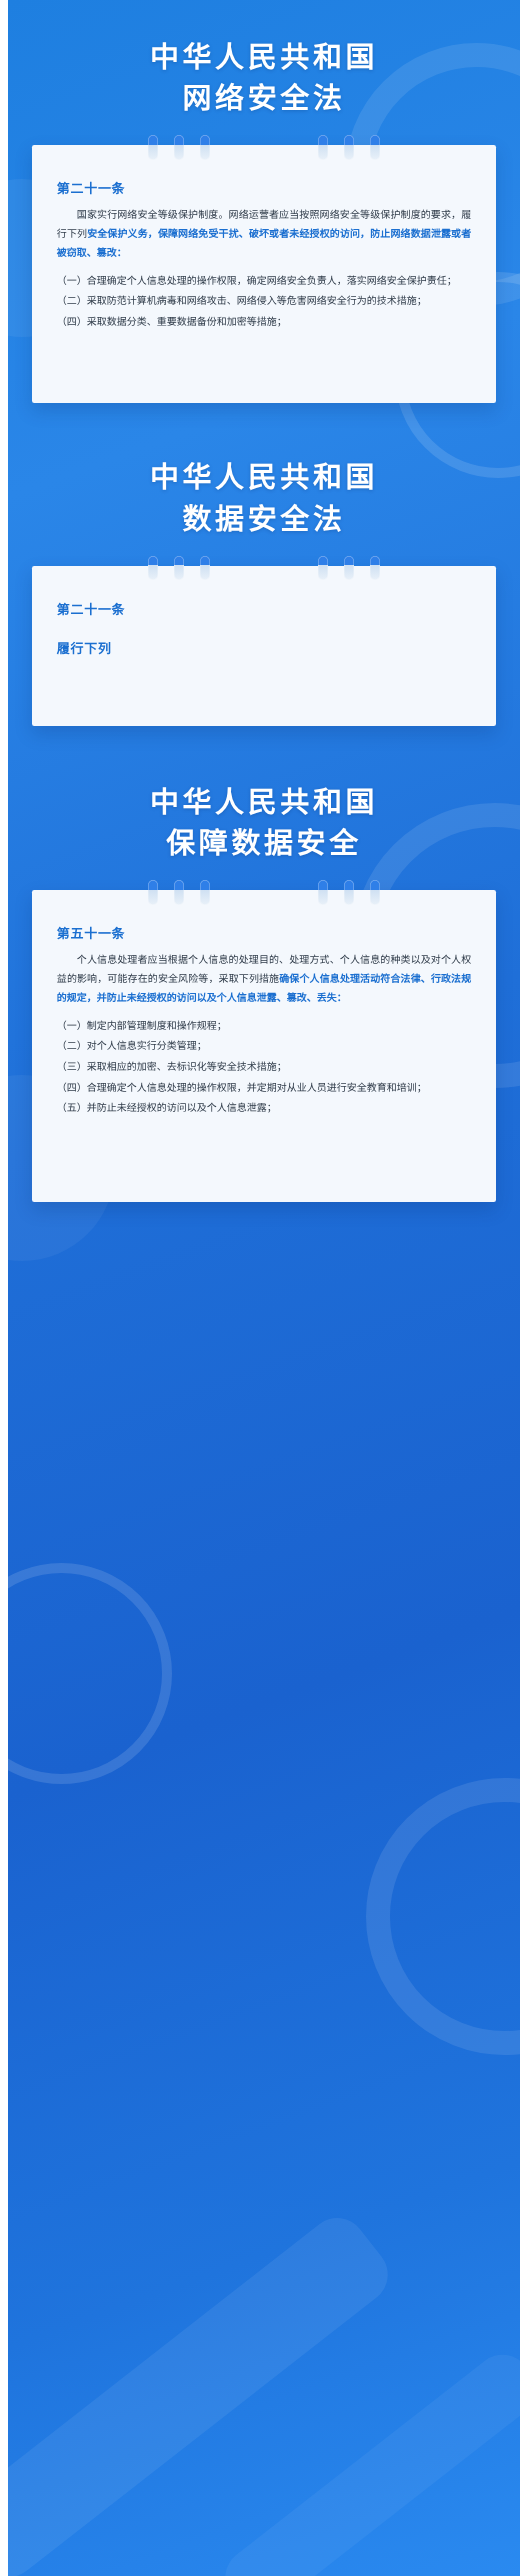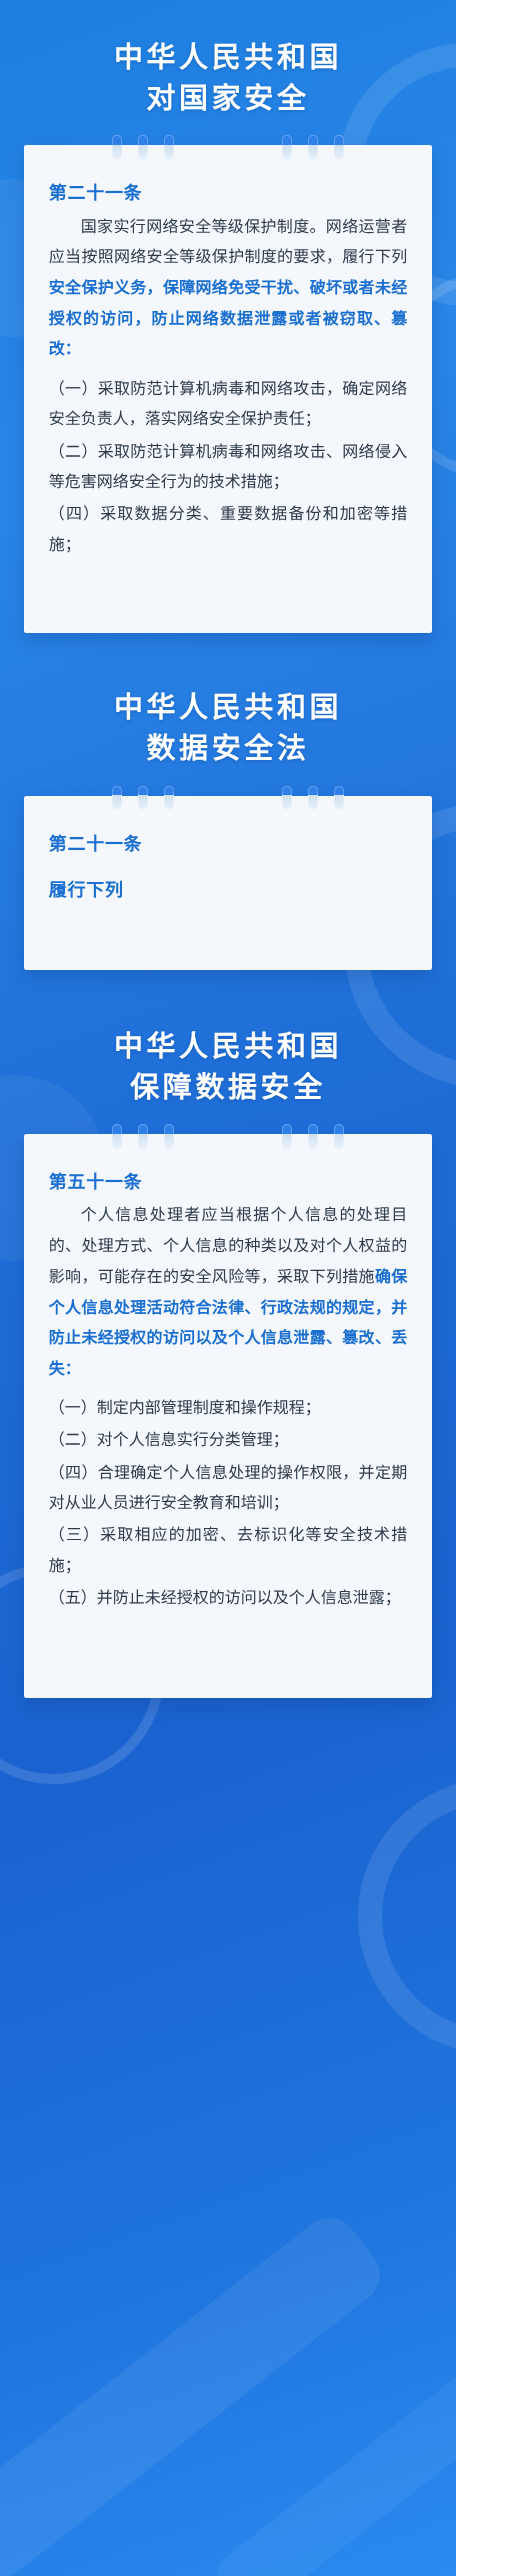--- a/index.html
+++ b/index.html
@@ -5,24 +5,25 @@
   html, body {
     margin: 0;
     padding: 0;
     background: #ffffff;
   }
   body {
     font-family: "Liberation Sans", "DejaVu Sans", sans-serif;
   }
   .poster {
     position: relative;
-    width: 456px;
+    width: 512px;
     height: 2576px;
     overflow: hidden;
     background: linear-gradient(160deg, #1e7fe0 0%, #2a86e8 18%, #1f6fd8 42%, #1a62cf 65%, #1f74dd 85%, #2a8af0 100%);
+    margin-left: 8px;
   }
   
   .blob {
     position: absolute;
     border-radius: 50%;
     pointer-events: none;
   }
   .ring {
     position: absolute;
     border-radius: 50%;
@@ -89,31 +90,31 @@
   .ringlet {
     width: 10px;
     height: 24.4px;
     border-radius: 5px;
     background: linear-gradient(180deg, #2f7fe8 0%, #2f7fe8 38%, #cfe0f2 39%, #e9f1f9 100%);
     box-shadow: inset 0 0 0 0.7px rgba(255,255,255,0.35);
   }
 
   .art-title {
     color: #1b6fd0;
-    font-size: 18px;
+    font-size: 13px;
     font-weight: bold;
     margin: 0 0 7.2px 0;
     letter-spacing: 0.7px;
   }
   .art-title + .para {
     margin-top: 0;
   }
   .para {
     color: #2f3b49;
-    font-size: 16px;
+    font-size: 10px;
     line-height: 1.92;
     margin: 0 0 1.4px 0;
     text-align: justify;
   }
   .para.indent {
     text-indent: 2em;
   }
   .hl {
     color: #1b6fd0;
     font-weight: bold;
@@ -139,21 +140,21 @@
   <div class="ring" style="width:237px;height:237px;left:344px;top:803px;"></div>
   <div class="blob" style="width:186px;height:186px;left:-79px;top:1075px;background:rgba(255,255,255,0.05);"></div>
   <div class="ring thin" style="width:201px;height:201px;left:-57px;top:1563px;"></div>
   <div class="ring" style="width:229px;height:229px;left:358px;top:1778px;"></div>
   <div class="diag" style="width:502px;height:93px;left:-86px;top:2351px;"></div>
   <div class="diag" style="width:373px;height:65px;left:186px;top:2451px;background:rgba(255,255,255,0.05);"></div>
 
   <div class="section" style="padding-top:37px;">
     <div class="title-block">
       <div class="title-line">中华人民共和国</div>
-      <div class="title-line">对国家安全</div>
+      <div class="title-line">网络安全法</div>
     </div>
 
     <div class="card" style="margin-top:26px;">
       <div class="rings">
         <div class="grp">
           <div class="ringlet"></div>
           <div class="ringlet"></div>
           <div class="ringlet"></div>
         </div>
         <div class="sp"></div>
@@ -163,21 +164,21 @@
           <div class="ringlet"></div>
         </div>
       </div>
 
       <div>
         <div class="art-title">第二十一条</div>
         <p class="para indent">
           <span>国家实行网络安全等级保护制度。网络运营者应当按照网络安全等级保护制度的要求，履行下列</span><span class="hl">安全保护义务，保障网络免受干扰、破坏或者未经授权的访问，防止网络数据泄露或者被窃取、篡改：</span>
         </p>
         <div class="list">
-          <p class="para">（一）采取防范计算机病毒和网络攻击，确定网络安全负责人，落实网络安全保护责任；</p>
+          <p class="para">（一）合理确定个人信息处理的操作权限，确定网络安全负责人，落实网络安全保护责任；</p>
           <p class="para">（二）采取防范计算机病毒和网络攻击、网络侵入等危害网络安全行为的技术措施；</p>
           <p class="para">（四）采取数据分类、重要数据备份和加密等措施；</p>
         </div>
       </div>
       <div style="height:42px;"></div>
     </div>
   </div>
 
   <div class="section" style="padding-top:54px;">
     <div class="title-block">
@@ -235,22 +236,22 @@
       </div>
 
       <div>
         <div class="art-title">第五十一条</div>
         <p class="para indent">
           <span>个人信息处理者应当根据个人信息的处理目的、处理方式、个人信息的种类以及对个人权益的影响，可能存在的安全风险等，采取下列措施</span><span class="hl">确保个人信息处理活动符合法律、行政法规的规定，并防止未经授权的访问以及个人信息泄露、篡改、丢失：</span>
         </p>
         <div class="list">
           <p class="para">（一）制定内部管理制度和操作规程；</p>
           <p class="para">（二）对个人信息实行分类管理；</p>
+          <p class="para">（三）采取相应的加密、去标识化等安全技术措施；</p>
           <p class="para">（四）合理确定个人信息处理的操作权限，并定期对从业人员进行安全教育和培训；</p>
-          <p class="para">（三）采取相应的加密、去标识化等安全技术措施；</p>
           <p class="para">（五）并防止未经授权的访问以及个人信息泄露；</p>
         </div>
       </div>
       <div style="height:54px;"></div>
     </div>
   </div>
 
 </div>
 
 

